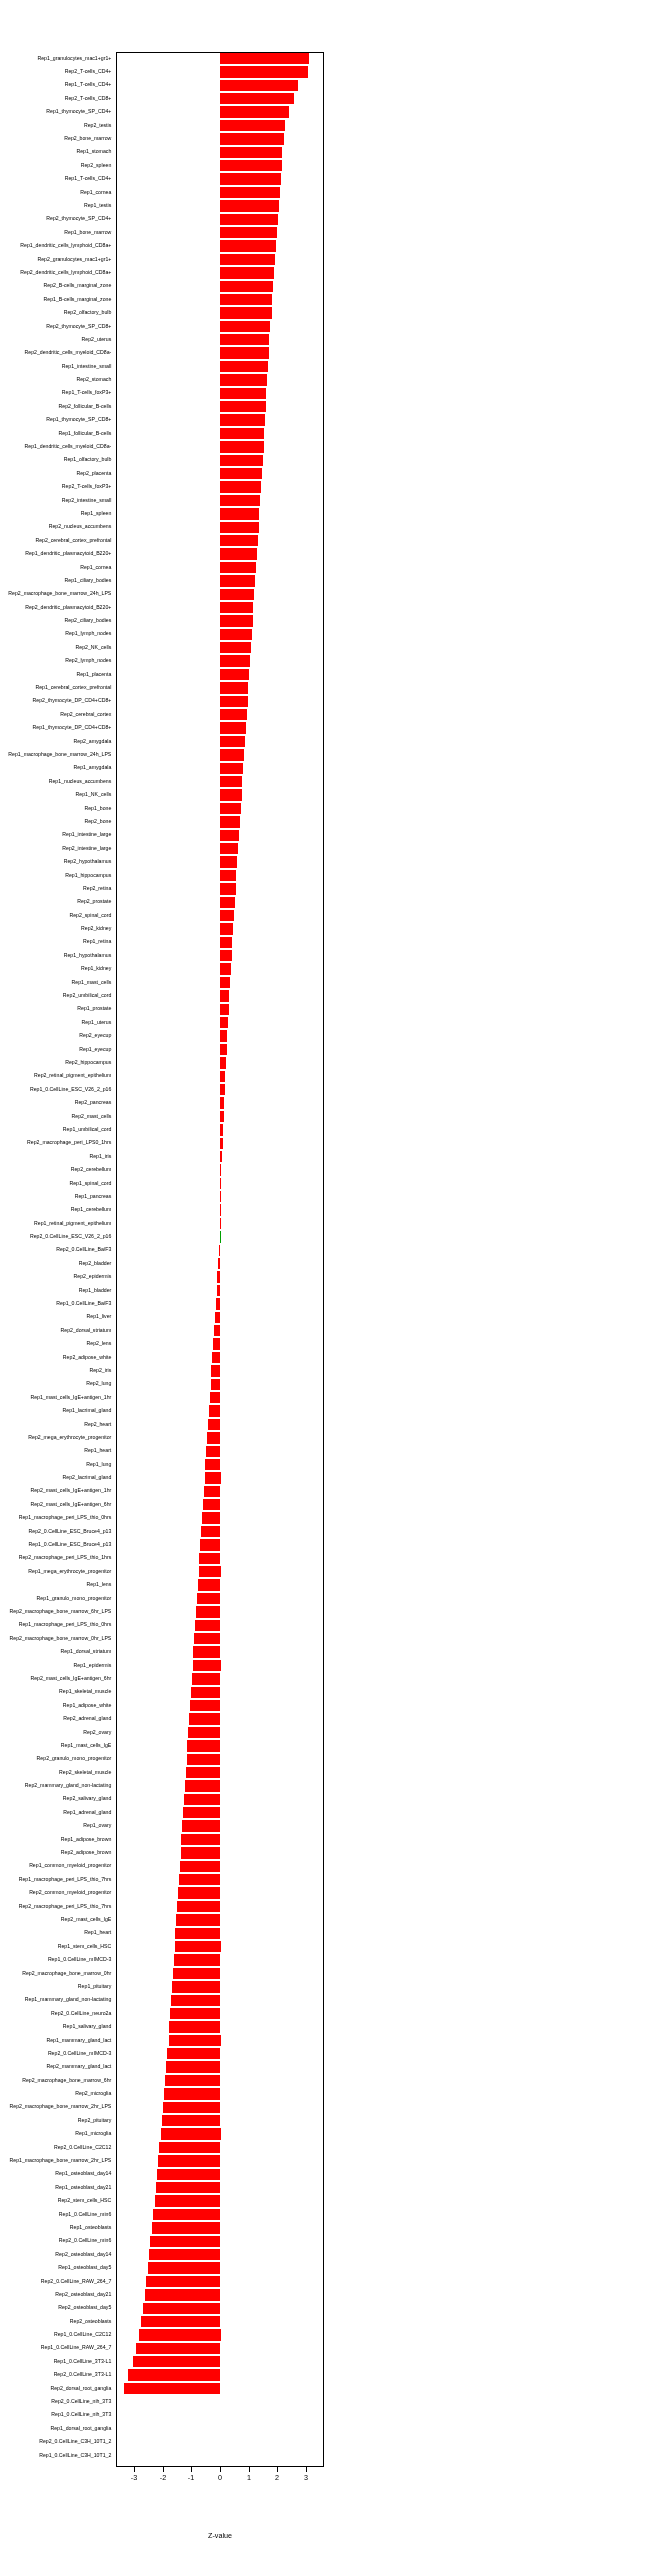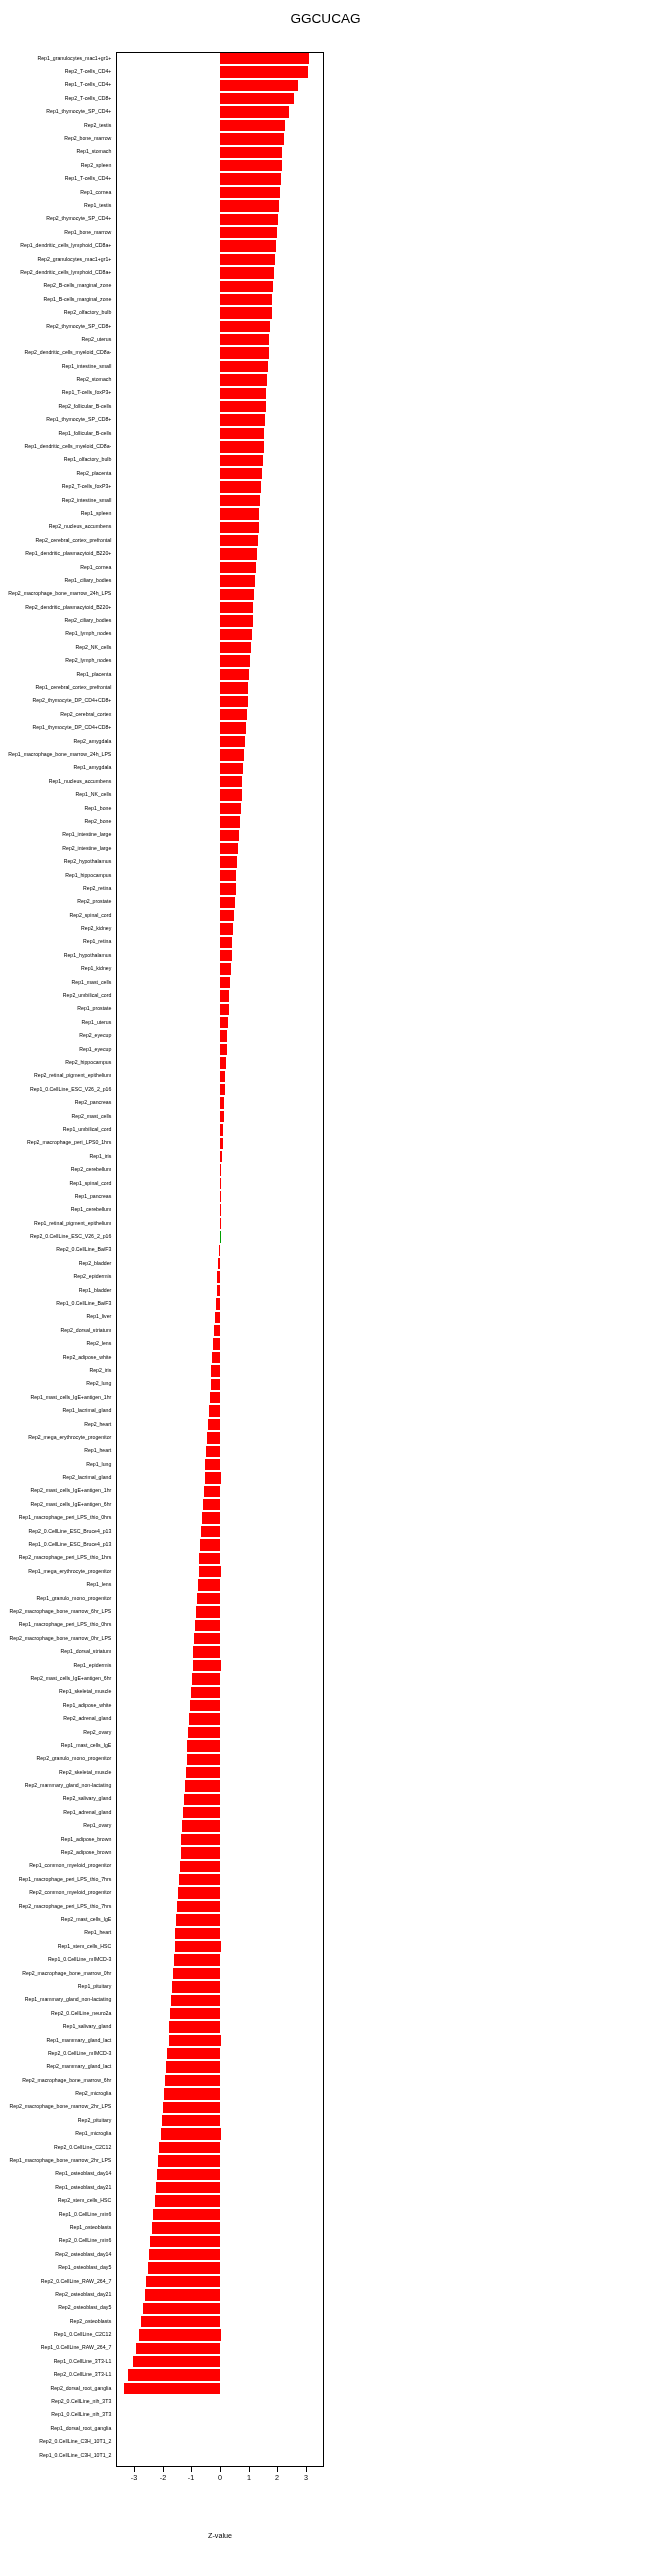--- a/index.html
+++ b/index.html
@@ -20,21 +20,20 @@
   #axis{position:absolute;left:116px;top:2467px;width:208px;height:36px;}
   .tick{position:absolute;top:0;width:0.9px;height:4.5px;background:#000;}
   .ticklbl{position:absolute;top:6.3px;font-size:7.2px;transform:translateX(-50%);color:#000;}
   #xlabel{position:absolute;left:116px;top:2531px;width:208px;text-align:center;font-size:7.2px;}
 </style>
 </head>
 <body>
 
 <div id="root">
 
-  <div id="title">GGCUCAG</div>
 
   <div id="plotbox"></div>
 
   <div id="labels">
       <div class="lrow" style="height: 13.4px;">
         <div class="ltext">Rep1_granulocytes_mac1+gr1+</div>
       </div>
       <div class="lrow" style="height: 13.4px;">
         <div class="ltext">Rep2_T-cells_CD4+</div>
       </div>

